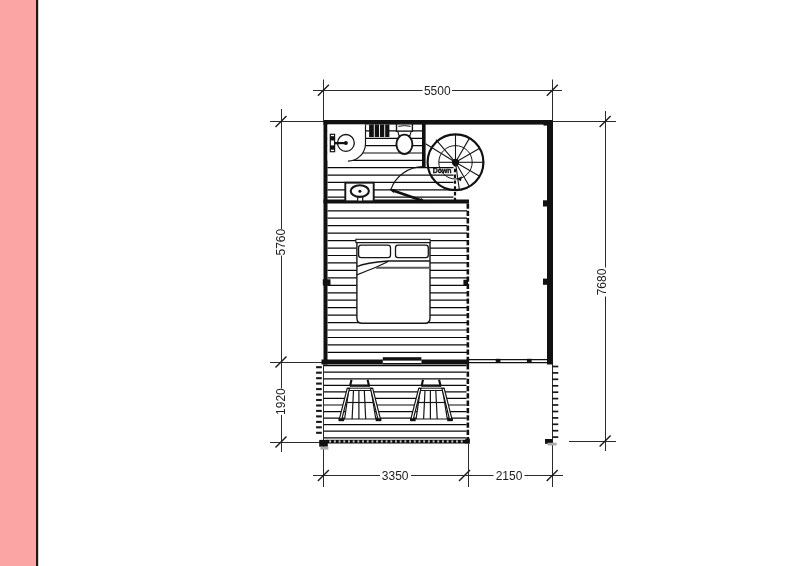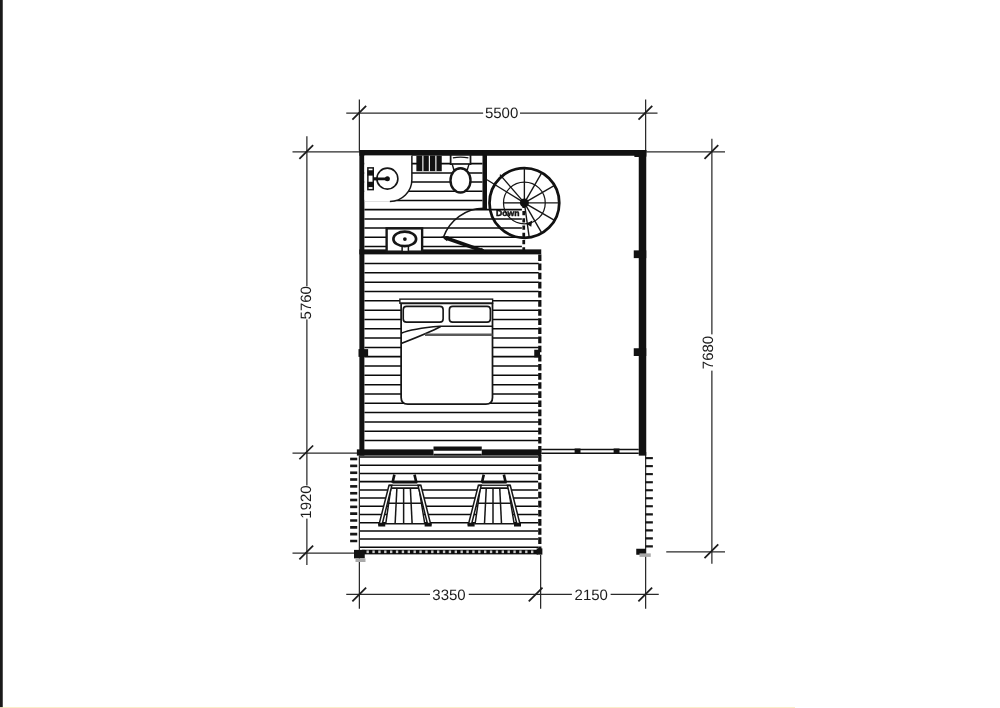--- a/index.html
+++ b/index.html
@@ -1,16 +1,16 @@
 <!DOCTYPE html>
 <html><head>
 <meta charset="utf-8">
 <style>
   html,body{margin:0;padding:0;background:#fff;}
-  #page{position:relative;width:636px;height:566px;background:#eab308;overflow:hidden;}
+  #page{position:relative;width:636px;height:566px;background:#fca5a5;overflow:hidden;padding-left:36px;}
   svg{display:block;}
   text{font-family:"Liberation Sans",sans-serif;fill:#1c1c1c;}
 </style>
 </head>
 <body>
 <div id="page">
 <svg width="800" height="566" viewBox="0 0 800 566">
 
   <rect x="0" y="0" width="800" height="566" fill="#ffffff"></rect>
 

